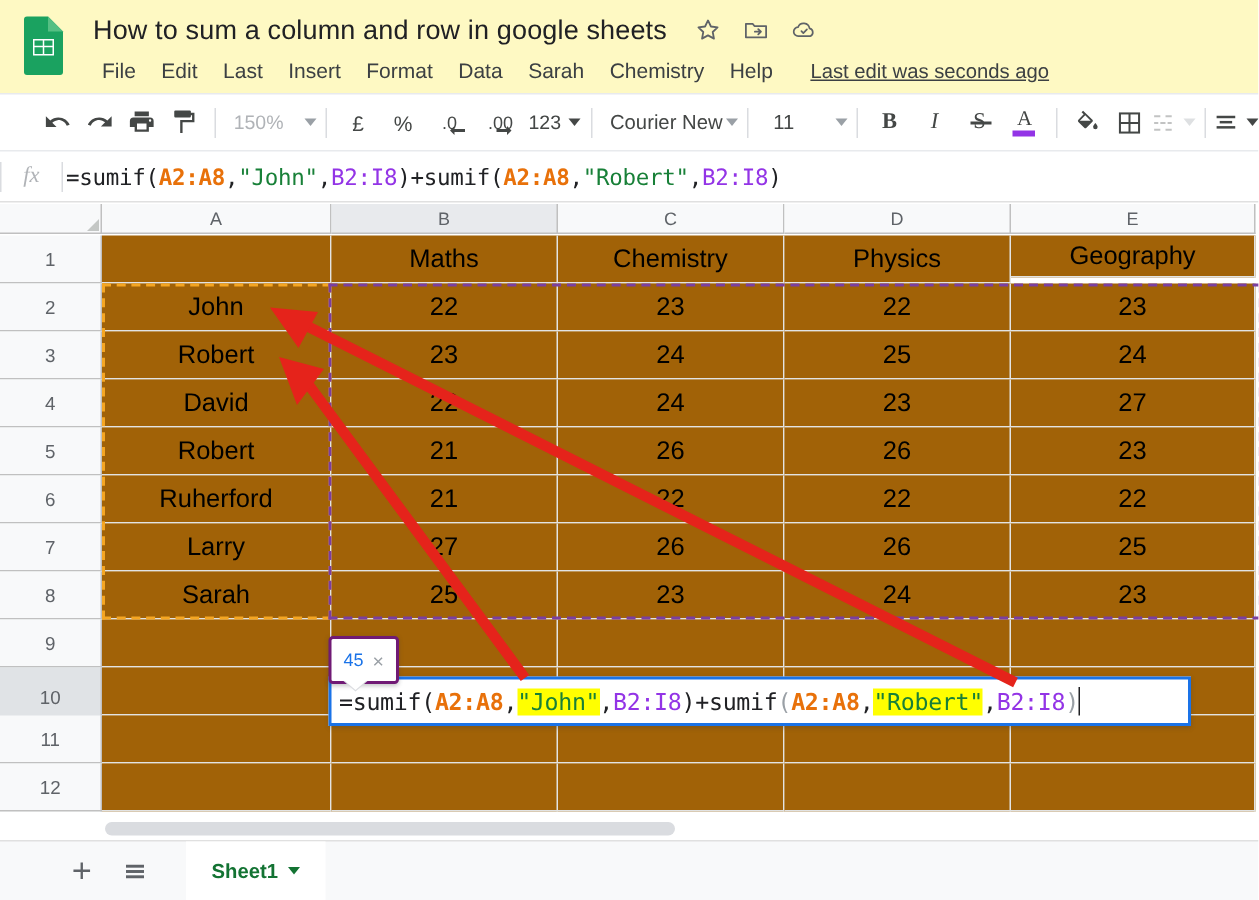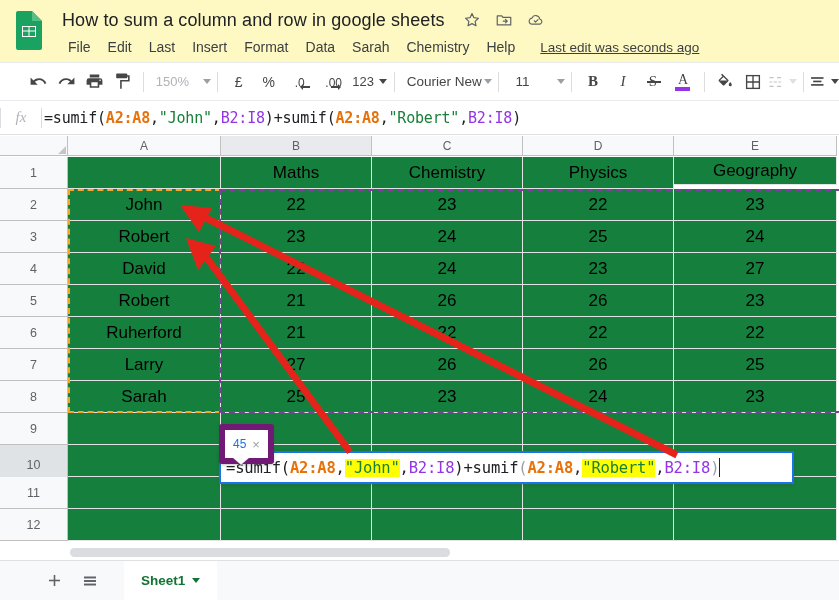--- a/index.html
+++ b/index.html
@@ -53,38 +53,38 @@
   .fbar-text { flex: 1; font-family: "DejaVu Sans Mono", monospace; font-size: 15px; color: #202124; white-space: nowrap; overflow: hidden; padding-left: 2px; letter-spacing: -0.2px; }
 
   
   .grid { position: absolute; left: 0; top: 136px; width: 839px; height: 418px; background: #fff; overflow: hidden; }
   .corner { position: absolute; left: 0; top: 0; width: 68px; height: 20px; background: #f8f9fa; border-right: 1px solid #c0c0c0; border-bottom: 1px solid #c0c0c0; }
   .corner:after { content: ""; position: absolute; right: 1px; bottom: 1px; width: 0; height: 0; border-left: 8px solid transparent; border-bottom: 8px solid #c4c7c5; }
   .colhead { position: absolute; top: 0; height: 20px; background: #f8f9fa; border-right: 1px solid #c0c0c0; border-bottom: 1px solid #c0c0c0; display: flex; align-items: center; justify-content: center; font-size: 12px; color: #5f6368; cursor: pointer; }
   .colhead.active { background: #e8eaed; }
   .rowhead { position: absolute; left: 0; width: 68px; background: #f8f9fa; border-right: 1px solid #c0c0c0; border-bottom: 1px solid #c0c0c0; display: flex; align-items: center; justify-content: center; font-size: 12.5px; color: #5f6368; cursor: pointer; }
   .rowhead.active { background: #e0e3e6; }
-  .cell { position: absolute; border-right: 1px solid #e2e3e3; border-bottom: 1px solid #e2e3e3; display: flex; align-items: center; justify-content: center; font-size: 17px; color: #000; background: #15803d; overflow: hidden; white-space: nowrap; }
+  .cell { position: absolute; border-right: 1px solid #e2e3e3; border-bottom: 1px solid #e2e3e3; display: flex; align-items: center; justify-content: center; font-size: 17px; color: #000; background: #a16207; overflow: hidden; white-space: nowrap; }
 
   
   .range-outline { position: absolute; pointer-events: none; }
   .range-orange { border: 2px dashed #f5a623; }
   .range-purple { border: 2px dashed #7b3fa0; }
 
   
   .cell-editor { position: absolute; background: #fff; border: 2px solid #1a73e8; display: flex; align-items: center; padding-left: 5px; font-family: "DejaVu Sans Mono", monospace; font-size: 15.5px; color: #202124; white-space: nowrap; box-shadow: 0 1px 3px rgba(60,64,67,.3); letter-spacing: -0.2px; z-index: 12; }
   .caretbar { display: inline-block; width: 1px; height: 19px; background: #202124; margin-left: 0px; vertical-align: middle; }
   .hl { background: #ffff00; }
   .c-orange { color: #e8710a; font-weight: bold; }
   .c-green { color: #188038; }
   .c-purple { color: #9334e6; }
   .c-gray { color: #9aa0a6; }
 
   
-  .tip { position: absolute; z-index: 13; background: #fff; border: 6px solid #701a75; border-radius: 3px; box-shadow: 0 1px 3px rgba(60,64,67,.3); height: 24px; display: flex; align-items: center; gap: 6px; padding: 14px 8px; font-size: 12px; }
+  .tip { position: absolute; z-index: 13; background: #fff; border: 2px solid #701a75; border-radius: 3px; box-shadow: 0 1px 3px rgba(60,64,67,.3); height: 24px; display: flex; align-items: center; gap: 6px; padding: 14px 8px; font-size: 12px; }
   .tip-val { color: #1a73e8; font-family: "Liberation Sans", sans-serif; }
   .tip-x { color: #9aa0a6; font-size: 13px; cursor: pointer; }
   .tip:after { content: ""; position: absolute; left: 9px; bottom: -6px; width: 0; height: 0; border-left: 7px solid transparent; border-right: 7px solid transparent; border-top: 6px solid #fff; }
   .tip:before { content: ""; position: absolute; left: 8px; bottom: -7px; width: 0; height: 0; border-left: 8px solid transparent; border-right: 8px solid transparent; border-top: 7px solid #dadce0; }
 
   
   .arrows { position: absolute; left: 0; top: 0; width: 839px; height: 600px; pointer-events: none; z-index: 20; }
 
   
   .hscroll-track { position: absolute; left: 68px; top: 546px; width: 771px; height: 12px; background: #fff; }

